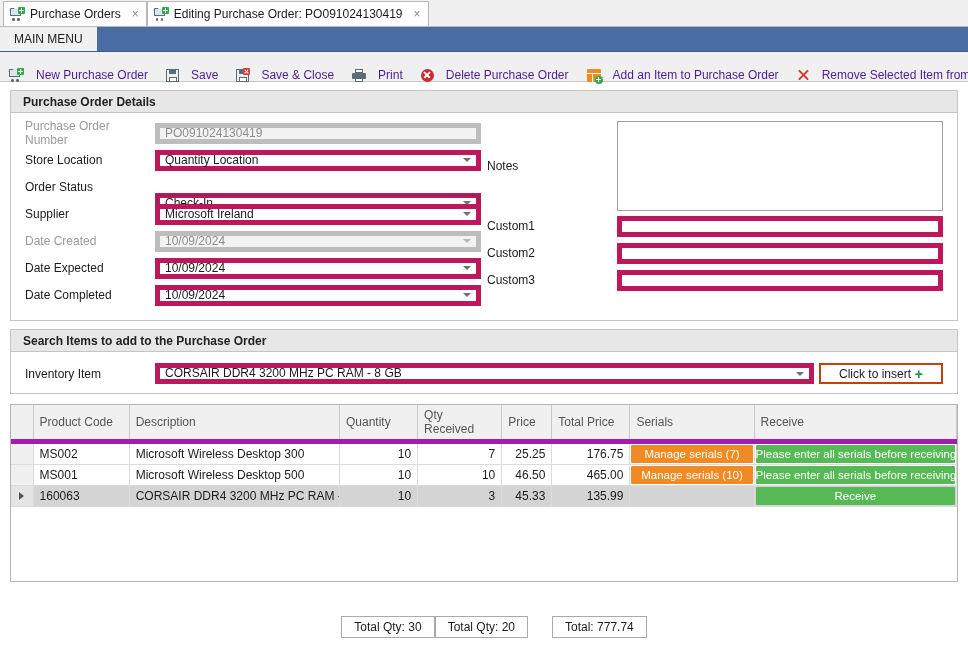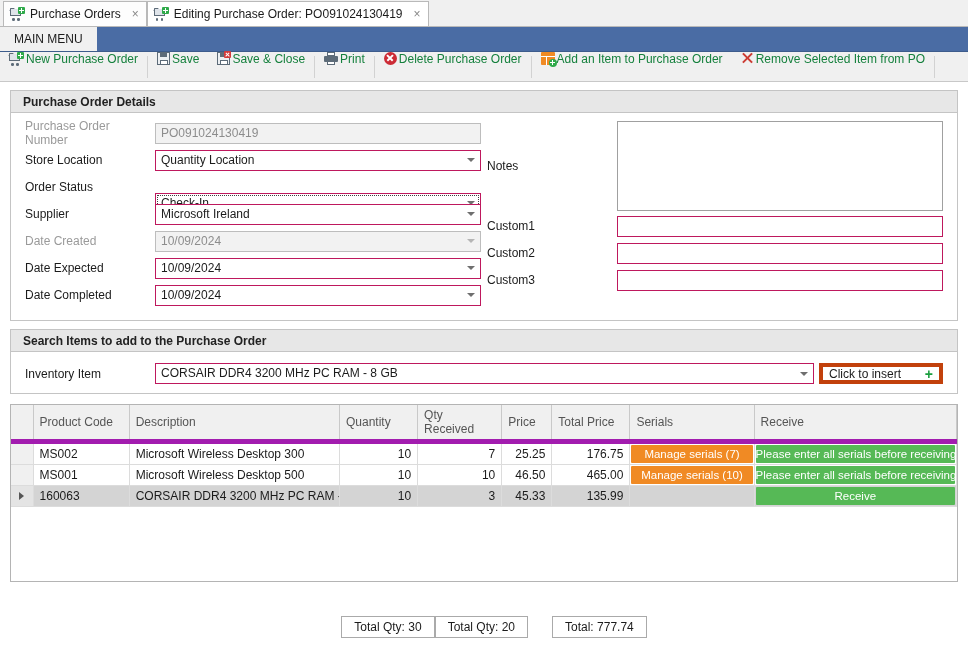--- a/index.html
+++ b/index.html
@@ -69,23 +69,23 @@
     display:flex; align-items:center;
     padding:0 14px; font-size:12px;
   }
   
   #toolbar{
     height:30px; background:#f0f0f0;
     border-bottom:1px solid #c8c8c8;
     display:flex; align-items:center;
   }
   .tb-item{
-    display:flex; align-items:flex-start; gap:2px;
+    display:flex; align-items:flex-end; gap:12px;
     height:30px; padding:0 9px;
-    font-size:12px; color:#15803d; white-space:nowrap;
+    font-size:12px; color:#4c1d95; white-space:nowrap;
   }
   .tb-sep{ width:1px; height:22px; background:#d2d2d2; }
 
   
   .floppy{ width:13px;height:13px;position:relative;flex:none;}
   .floppy .o{position:absolute;inset:0;border:1.5px solid #5d6b78;background:#eceff2;}
   .floppy .t{position:absolute;left:3px;top:0px;width:7px;height:5px;background:#5d6b78;}
   .floppy .b{position:absolute;left:2.5px;bottom:0px;width:8px;height:5px;background:#fff;border:1px solid #5d6b78;}
   .floppy .x{position:absolute;right:-1px;top:-1px;width:7px;height:7px;background:#d23b3b;border-radius:1px;}
   .floppy .x:before,.floppy .x:after{content:"";position:absolute;left:1px;top:3px;width:5px;height:1.3px;background:#fff;}
@@ -134,21 +134,21 @@
 
   
   .frm{ display:flex; }
   .col-left{ width:470px; padding-left:14px; }
   .col-right{ flex:1; padding-left:6px; padding-right:14px; }
   .row{ display:flex; align-items:center; height:24px; margin-bottom:3px; }
   .lbl{ width:130px; font-size:12px; color:#1b1b1b; }
   .lbl.dim{ color:#9a9a9a; }
 
   .inp{
-    flex:1; height:21px; border:1px solid #be185d; background:#fff;
+    flex:1; height:21px; border:5px solid #be185d; background:#fff;
     font-family:"Liberation Sans", sans-serif; font-size:12px; color:#1b1b1b;
     padding:0 5px; line-height:19px; display:flex; align-items:center;
   }
   .inp.dis{ background:#f2f2f2; color:#8d8d8d; border-color:#bdbdbd; }
   .combo{ position:relative; padding-right:18px; }
   .combo .arr{
     position:absolute; right:5px; top:50%; margin-top:-2px;
     width:0;height:0;border-left:4px solid transparent;border-right:4px solid transparent;
     border-top:4px solid #6f6f6f;
   }
@@ -159,23 +159,23 @@
   .notes-lbl{ width:130px; font-size:12px; padding-top:38px; }
   .notes{
     flex:1; height:90px; border:1px solid #a0a0a0; background:#fff; position:relative;
   }
 
   
   .inv-row{ display:flex; align-items:center; padding:4px 14px 0 14px; }
   .inv-lbl{ width:130px; font-size:12px; }
   .insert-btn{
     width:124px; height:21px; margin-left:5px;
-    border:4px solid #c2410c; background:#fff;
+    border:2px solid #c2410c; background:#fff;
     display:flex; align-items:center; justify-content:space-between;
-    padding:0 6px; font-size:12px; color:#1b1b1b;
+    padding:0 18px; font-size:12px; color:#1b1b1b;
   }
   .insert-btn .gp{ color:#1a9e3e; font-weight:bold; font-size:14px; }
 
   
   #gridwrap{
     margin:10px 10px 0 10px;
     border:1px solid #b4b4b4;
     background:#fff;
     height:178px;
     overflow:hidden;

